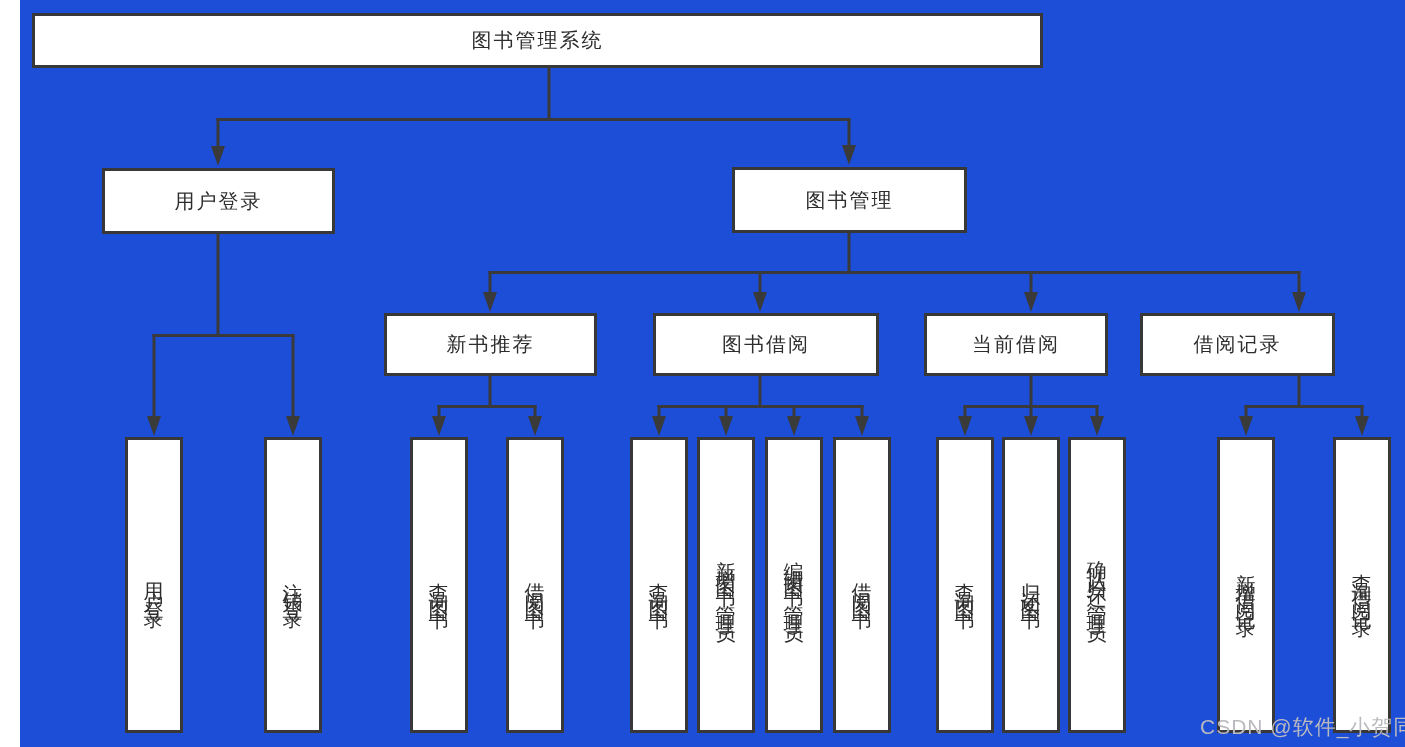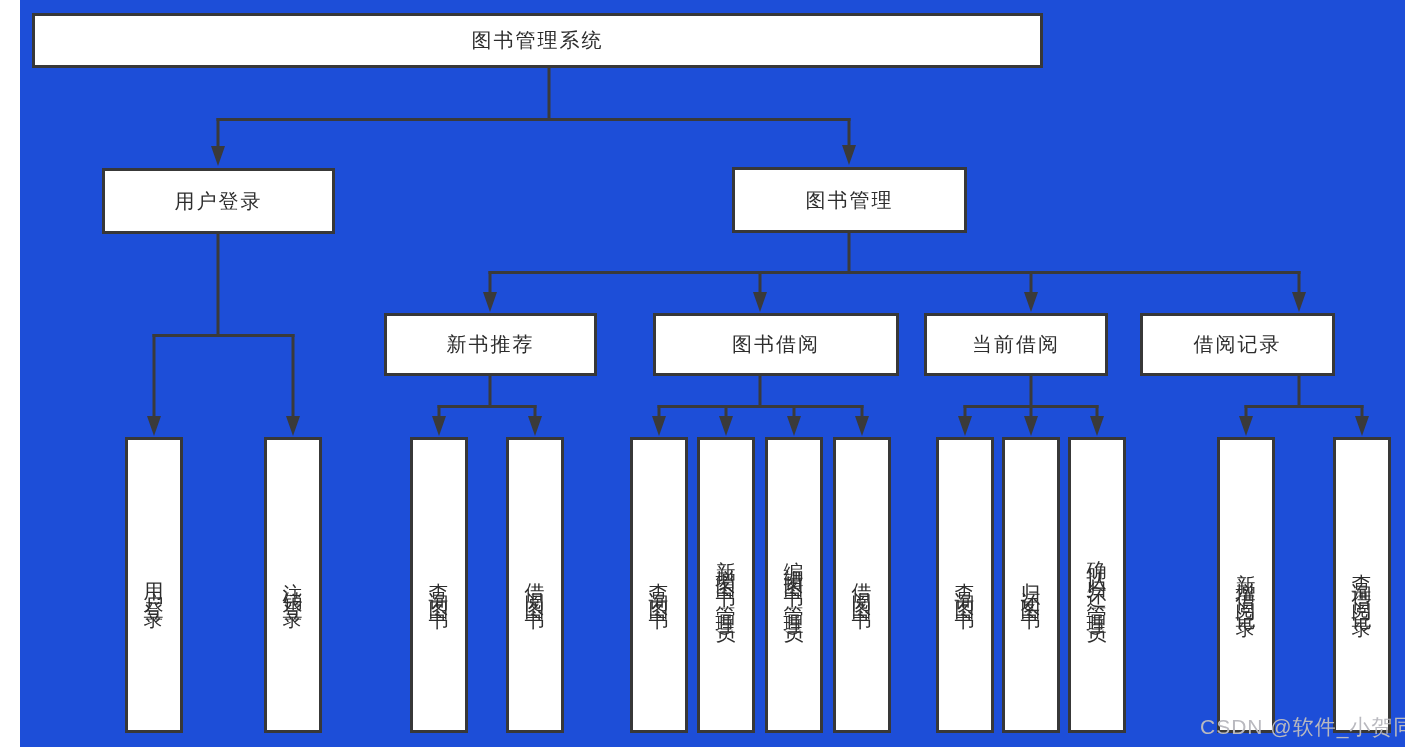--- a/index.html
+++ b/index.html
@@ -131,21 +131,21 @@
   <div class="node h" style="left:82px;top:168px;width:233px;height:66px">
     <span class="lbl">用户登录</span>
   </div>
   <div class="node h" style="left:364px;top:313px;width:213px;height:63px">
     <span class="lbl">新书推荐</span>
   </div>
 
   <div class="node h" style="left:712px;top:167px;width:235px;height:66px">
     <span class="lbl">图书管理</span>
   </div>
-  <div class="node h" style="left:633px;top:313px;width:246px;height:63px">
+  <div class="node h" style="left:633px;top:313px;width:226px;height:63px">
     <span class="lbl">图书借阅</span>
   </div>
   <div class="node h" style="left:904px;top:313px;width:184px;height:63px">
     <span class="lbl">当前借阅</span>
   </div>
   <div class="node h" style="left:1120px;top:313px;width:195px;height:63px">
     <span class="lbl">借阅记录</span>
   </div>
 
   <div class="node v" style="left:105px;top:437px;width:58px;height:296px">

